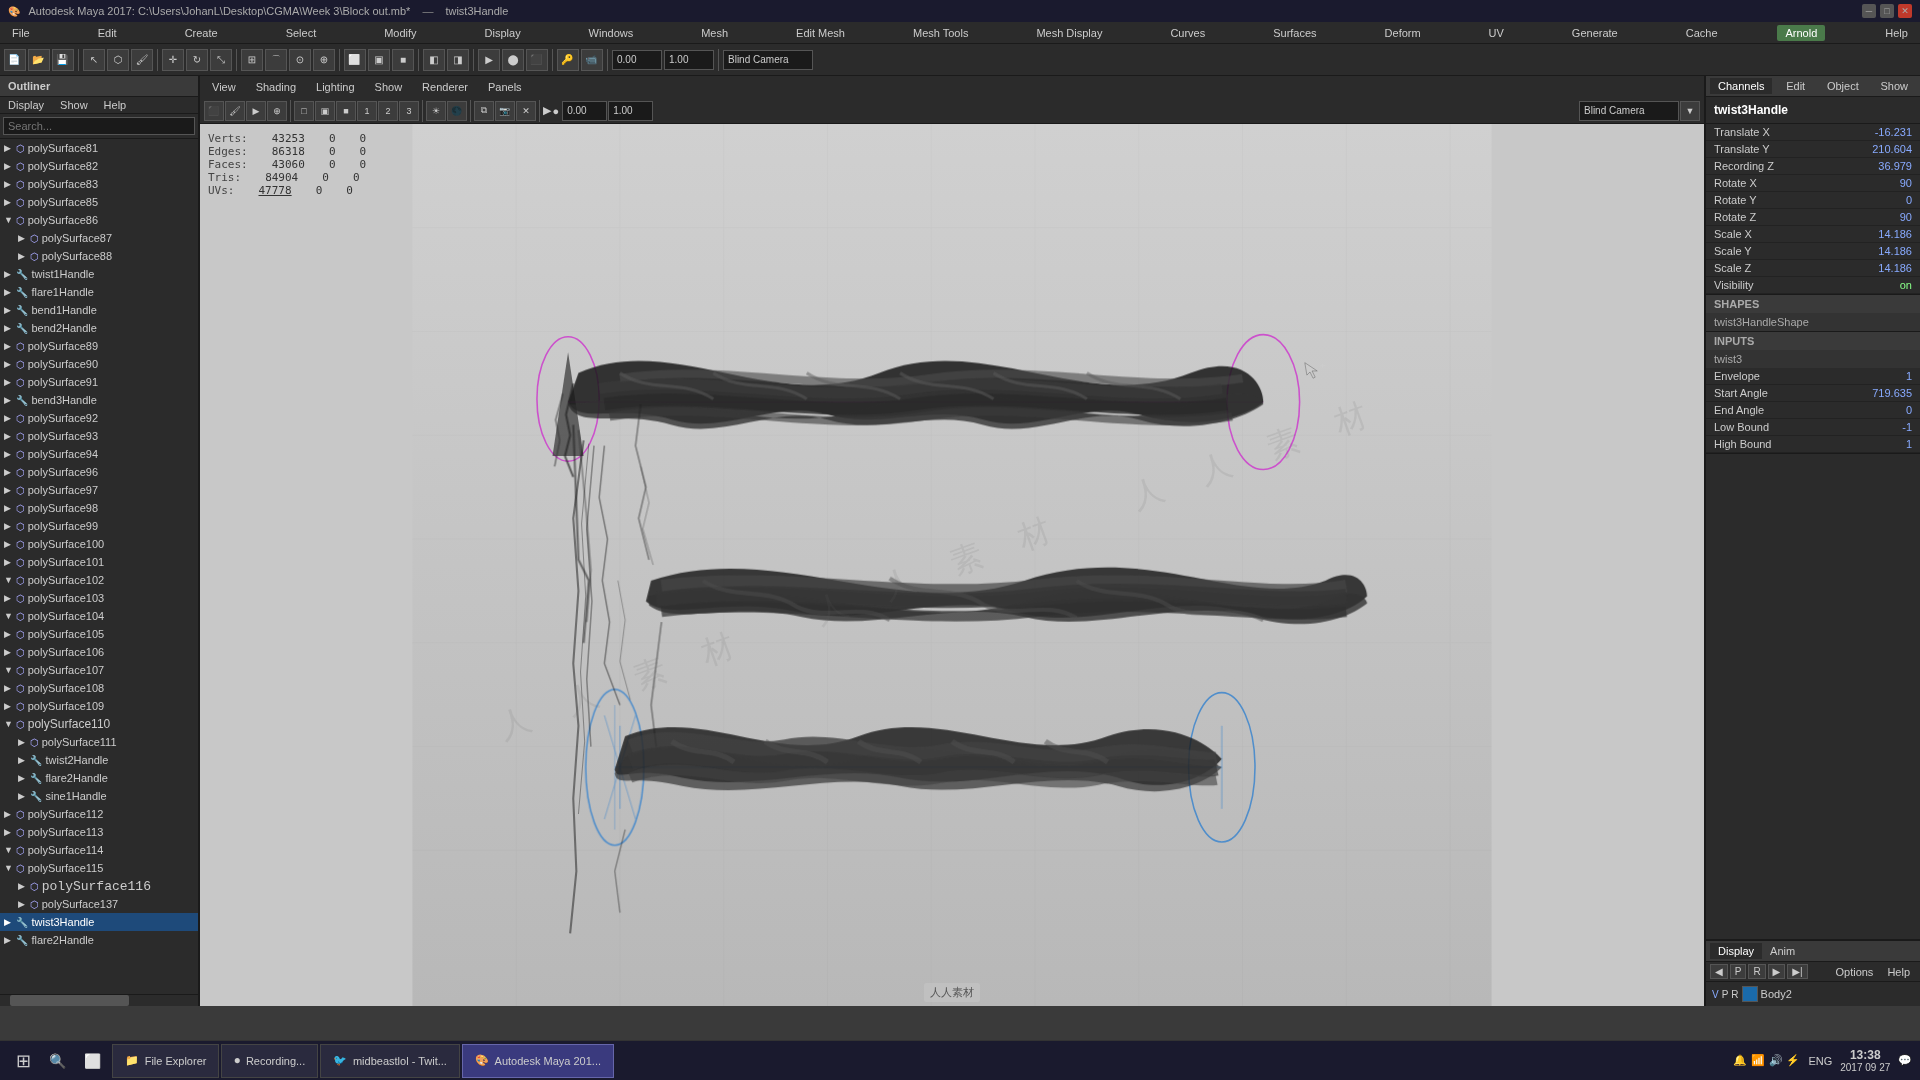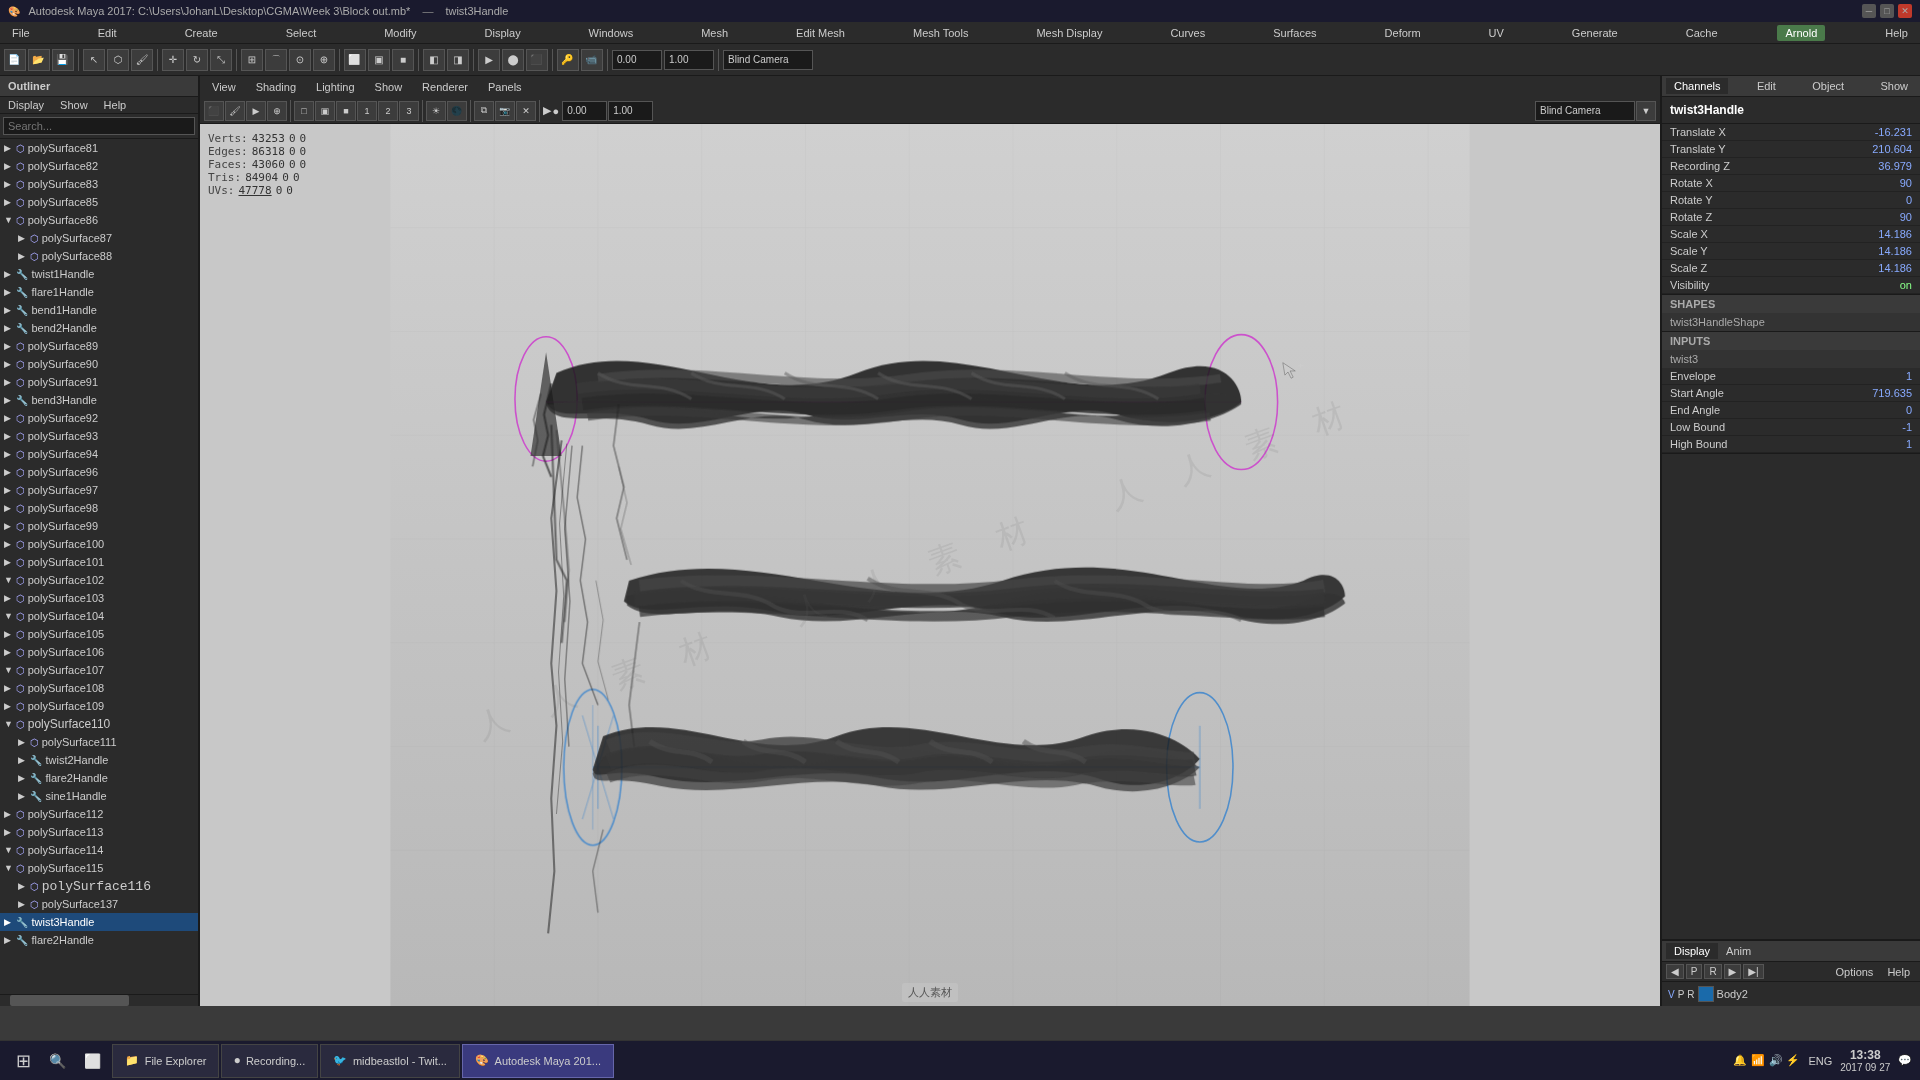--- a/index.html
+++ b/index.html
@@ -81,21 +81,21 @@
     #viewport {
       flex: 1; background: #c8c8c8; position: relative; overflow: hidden;
     }
 
     
     #stats-overlay {
       position: absolute; top: 8px; left: 8px; font-size: 11px;
       color: #444; background: rgba(200,200,200,0.7); padding: 4px;
       font-family: monospace;
     }
-    .stat-row { display: flex; gap: 4px; }
+    .stat-row { display: flex; gap: 24px; }
 
     
     #right-panel {
       width: 260px; background: #2b2b2b; border-left: 2px solid #1a1a1a;
       display: flex; flex-direction: column;
     }
     #channel-box-header {
       display: flex; background: #3a3a3a; border-bottom: 1px solid #1a1a1a;
       padding: 2px 4px; justify-content: space-between;
     }
@@ -739,21 +739,21 @@
 
         <text x="490" y="800" text-anchor="middle" font-size="11" fill="#333" font-family="monospace"></text>
       </svg>
 
       <div style="position:absolute; bottom:4px; left:50%; transform:translateX(-50%); font-size:11px; color:#555; background:rgba(200,200,200,0.5); padding:2px 6px; border-radius:2px;">
         人人素材
       </div>
     </div>
   </div>
 
-  <div id="right-panel" style="width:260px; background:#2b2b2b; border-left:2px solid #1a1a1a; display:flex; flex-direction:column;">
+  <div id="right-panel" style="width:216px; background:#2b2b2b; border-left:2px solid #1a1a1a; display:flex; flex-direction:column;">
 
     <div id="channel-box-header" style="display:flex; background:#3a3a3a; border-bottom:1px solid #1a1a1a; padding:2px 4px;">
       <span class="cb-tab active">Channels</span>
       <span class="cb-tab">Edit</span>
       <span class="cb-tab">Object</span>
       <span class="cb-tab">Show</span>
     </div>
 
     <div id="node-name" style="padding:6px 8px; font-size:12px; color:#fff; font-weight:bold; border-bottom:1px solid #1a1a1a; background:#2b2b2b;">twist3Handle</div>
 

